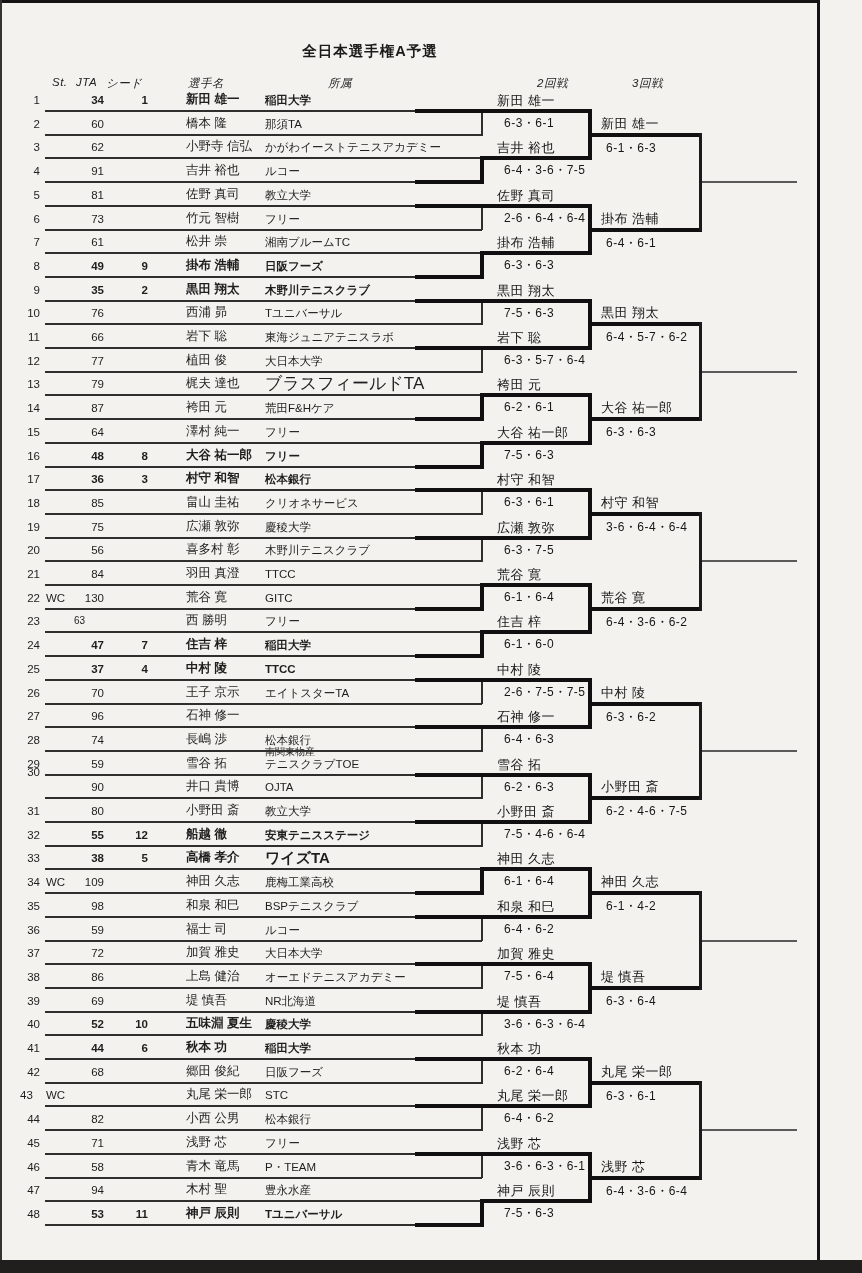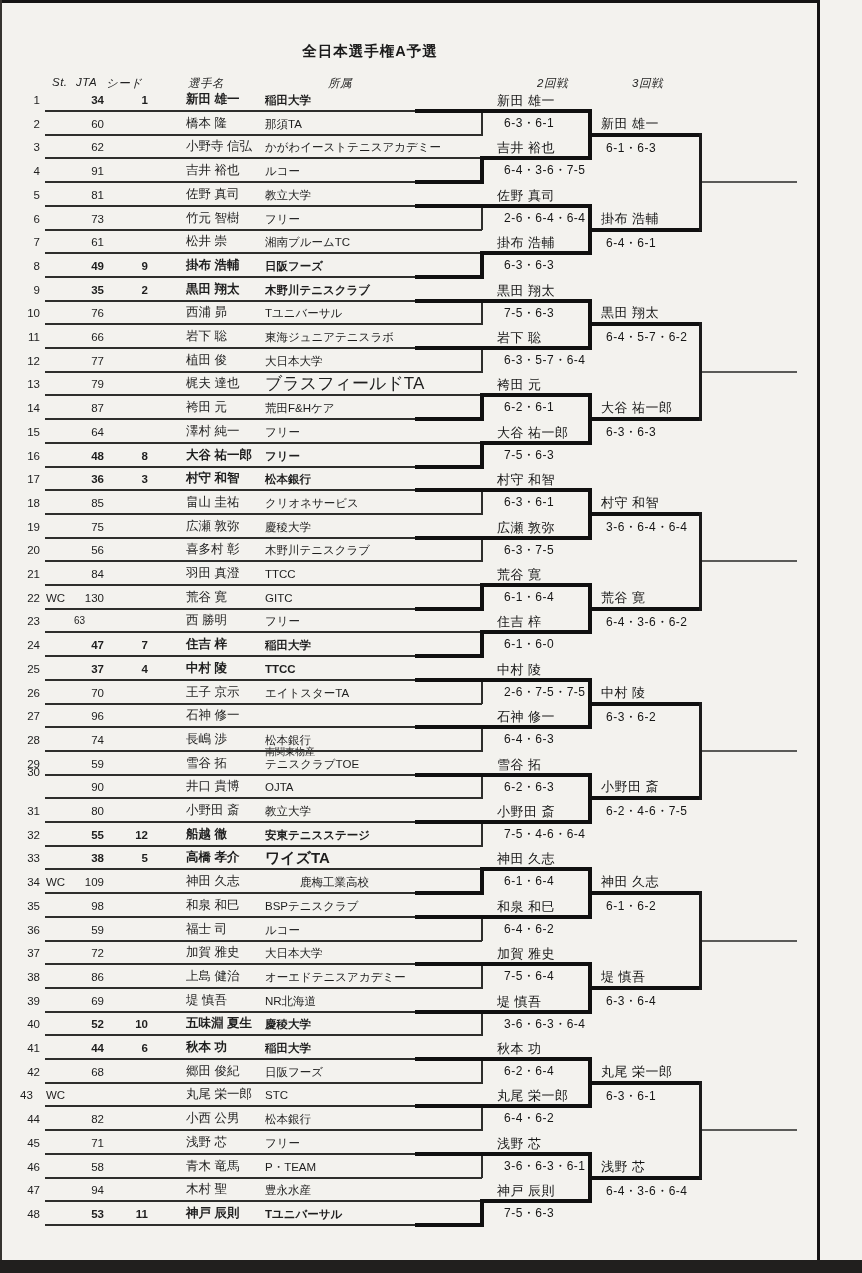--- a/index.html
+++ b/index.html
@@ -237,21 +237,21 @@
       <div style="position: absolute; white-space: nowrap; left: 20px; top: 850.4px; width: 20px; text-align: right; font-size: 11.5px; color: rgb(30, 30, 30);">33</div>
       <div style="position: absolute; white-space: nowrap; left: 74px; top: 850.4px; width: 30px; text-align: right; font-size: 11.5px; color: rgb(30, 30, 30); font-weight: bold;">38</div>
       <div style="position: absolute; white-space: nowrap; left: 126px; top: 850.4px; width: 22px; text-align: right; font-size: 11.5px; color: rgb(30, 30, 30); font-weight: bold;">5</div>
       <div style="position: absolute; white-space: nowrap; left: 186px; top: 849.4px; font-size: 12.5px; color: rgb(30, 30, 30); font-weight: bold;">高橋 孝介</div>
       <div style="position: absolute; white-space: nowrap; left: 265px; top: 850.4px; font-size: 15px; color: rgb(30, 30, 30); font-weight: bold;">ワイズTA</div>
       <div style="position: absolute; white-space: nowrap; left: 45px; top: 868.4px; width: 437px; height: 2px; background: rgb(46, 46, 44);"></div>
       <div style="position: absolute; white-space: nowrap; left: 20px; top: 874.1px; width: 20px; text-align: right; font-size: 11.5px; color: rgb(30, 30, 30);">34</div>
       <div style="position: absolute; white-space: nowrap; left: 46px; top: 874.1px; font-size: 11.5px; color: rgb(30, 30, 30);">WC</div>
       <div style="position: absolute; white-space: nowrap; left: 74px; top: 874.1px; width: 30px; text-align: right; font-size: 11.5px; color: rgb(30, 30, 30);">109</div>
       <div style="position: absolute; white-space: nowrap; left: 186px; top: 873.1px; font-size: 12.5px; color: rgb(30, 30, 30);">神田 久志</div>
-      <div style="position: absolute; white-space: nowrap; left: 265px; top: 874.1px; font-size: 11.5px; color: rgb(30, 30, 30); margin-left: 35px;">鹿梅工業高校</div>
+      <div style="position: absolute; white-space: nowrap; left: 265px; top: 874.1px; font-size: 11.5px; color: rgb(30, 30, 30);">鹿梅工業高校</div>
       <div style="position: absolute; white-space: nowrap; left: 45px; top: 892.1px; width: 437px; height: 2px; background: rgb(46, 46, 44);"></div>
       <div style="position: absolute; white-space: nowrap; left: 20px; top: 897.8px; width: 20px; text-align: right; font-size: 11.5px; color: rgb(30, 30, 30);">35</div>
       <div style="position: absolute; white-space: nowrap; left: 74px; top: 897.8px; width: 30px; text-align: right; font-size: 11.5px; color: rgb(30, 30, 30);">98</div>
       <div style="position: absolute; white-space: nowrap; left: 186px; top: 896.8px; font-size: 12.5px; color: rgb(30, 30, 30);">和泉 和巳</div>
       <div style="position: absolute; white-space: nowrap; left: 265px; top: 897.8px; font-size: 11.5px; color: rgb(30, 30, 30);">BSPテニスクラブ</div>
       <div style="position: absolute; white-space: nowrap; left: 45px; top: 915.8px; width: 437px; height: 2px; background: rgb(46, 46, 44);"></div>
       <div style="position: absolute; white-space: nowrap; left: 20px; top: 921.5px; width: 20px; text-align: right; font-size: 11.5px; color: rgb(30, 30, 30);">36</div>
       <div style="position: absolute; white-space: nowrap; left: 74px; top: 921.5px; width: 30px; text-align: right; font-size: 11.5px; color: rgb(30, 30, 30);">59</div>
       <div style="position: absolute; white-space: nowrap; left: 186px; top: 920.5px; font-size: 12.5px; color: rgb(30, 30, 30);">福士 司</div>
       <div style="position: absolute; white-space: nowrap; left: 265px; top: 921.5px; font-size: 11.5px; color: rgb(30, 30, 30);">ルコー</div>
@@ -459,21 +459,21 @@
       <div style="position: absolute; white-space: nowrap; left: 588px; top: 701.5px; width: 114px; height: 4px; background: rgb(16, 16, 16);"></div>
       <div style="position: absolute; white-space: nowrap; left: 601px; top: 684.5px; font-size: 13px; color: rgb(22, 22, 22); letter-spacing: 0.5px;">中村 陵</div>
       <div style="position: absolute; white-space: nowrap; left: 606px; top: 708.5px; font-size: 12px; color: rgb(22, 22, 22); letter-spacing: 0.5px;">6-3・6-2</div>
       <div style="position: absolute; white-space: nowrap; left: 588px; top: 772.6px; width: 4px; height: 51.4px; background: rgb(16, 16, 16);"></div>
       <div style="position: absolute; white-space: nowrap; left: 588px; top: 796.3px; width: 114px; height: 4px; background: rgb(16, 16, 16);"></div>
       <div style="position: absolute; white-space: nowrap; left: 601px; top: 779.3px; font-size: 13px; color: rgb(22, 22, 22); letter-spacing: 0.5px;">小野田 斎</div>
       <div style="position: absolute; white-space: nowrap; left: 606px; top: 803.3px; font-size: 12px; color: rgb(22, 22, 22); letter-spacing: 0.5px;">6-2・4-6・7-5</div>
       <div style="position: absolute; white-space: nowrap; left: 588px; top: 867.4px; width: 4px; height: 51.4px; background: rgb(16, 16, 16);"></div>
       <div style="position: absolute; white-space: nowrap; left: 588px; top: 891.1px; width: 114px; height: 4px; background: rgb(16, 16, 16);"></div>
       <div style="position: absolute; white-space: nowrap; left: 601px; top: 874.1px; font-size: 13px; color: rgb(22, 22, 22); letter-spacing: 0.5px;">神田 久志</div>
-      <div style="position: absolute; white-space: nowrap; left: 606px; top: 898.1px; font-size: 12px; color: rgb(22, 22, 22); letter-spacing: 0.5px;">6-1・6-2</div>
+      <div style="position: absolute; white-space: nowrap; left: 606px; top: 898.1px; font-size: 12px; color: rgb(22, 22, 22); letter-spacing: 0.5px;">6-1・4-2</div>
       <div style="position: absolute; white-space: nowrap; left: 588px; top: 962.2px; width: 4px; height: 51.4px; background: rgb(16, 16, 16);"></div>
       <div style="position: absolute; white-space: nowrap; left: 588px; top: 985.9px; width: 114px; height: 4px; background: rgb(16, 16, 16);"></div>
       <div style="position: absolute; white-space: nowrap; left: 601px; top: 968.9px; font-size: 13px; color: rgb(22, 22, 22); letter-spacing: 0.5px;">堤 慎吾</div>
       <div style="position: absolute; white-space: nowrap; left: 606px; top: 992.9px; font-size: 12px; color: rgb(22, 22, 22); letter-spacing: 0.5px;">6-3・6-4</div>
       <div style="position: absolute; white-space: nowrap; left: 588px; top: 1057px; width: 4px; height: 51.4px; background: rgb(16, 16, 16);"></div>
       <div style="position: absolute; white-space: nowrap; left: 588px; top: 1080.7px; width: 114px; height: 4px; background: rgb(16, 16, 16);"></div>
       <div style="position: absolute; white-space: nowrap; left: 601px; top: 1063.7px; font-size: 13px; color: rgb(22, 22, 22); letter-spacing: 0.5px;">丸尾 栄一郎</div>
       <div style="position: absolute; white-space: nowrap; left: 606px; top: 1087.7px; font-size: 12px; color: rgb(22, 22, 22); letter-spacing: 0.5px;">6-3・6-1</div>
       <div style="position: absolute; white-space: nowrap; left: 588px; top: 1151.8px; width: 4px; height: 51.4px; background: rgb(16, 16, 16);"></div>
       <div style="position: absolute; white-space: nowrap; left: 588px; top: 1175.5px; width: 114px; height: 4px; background: rgb(16, 16, 16);"></div>

